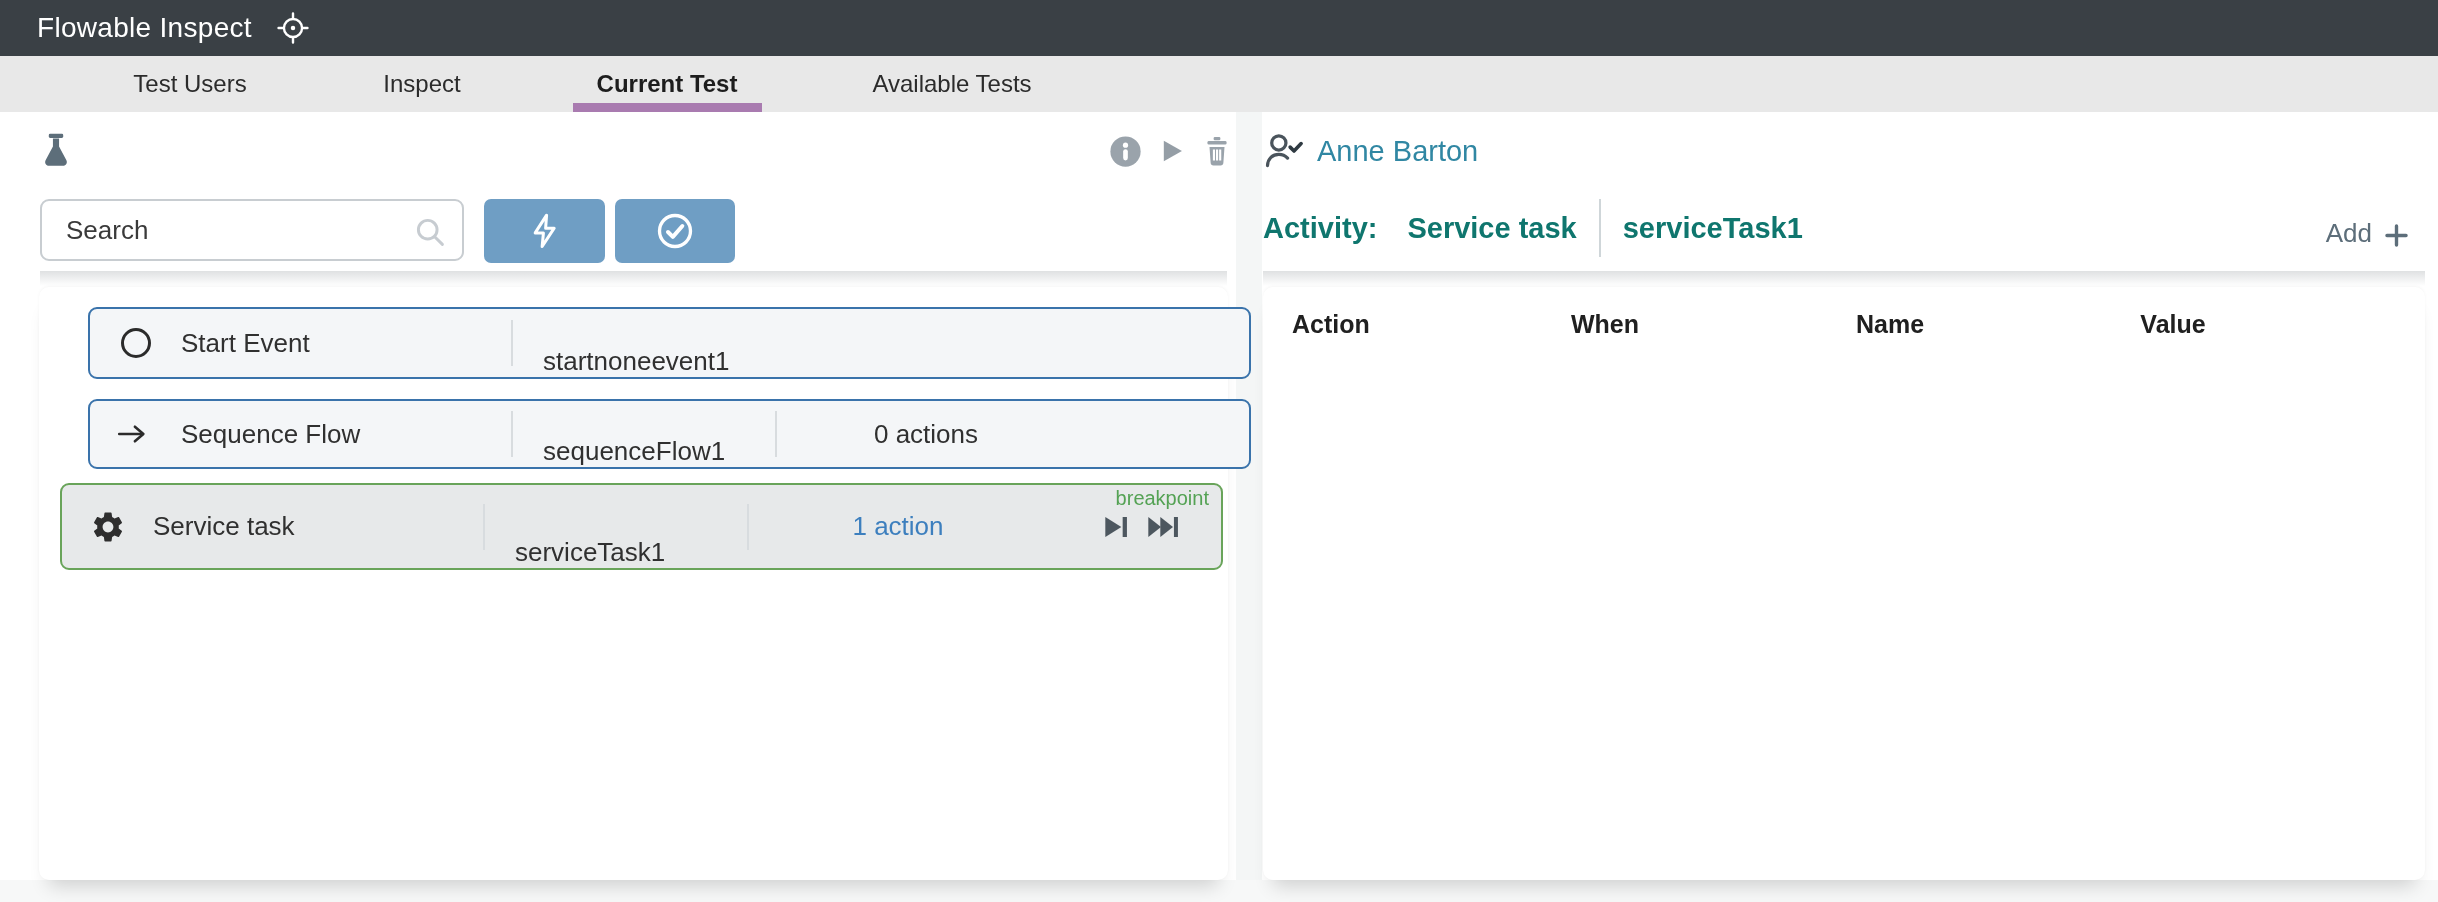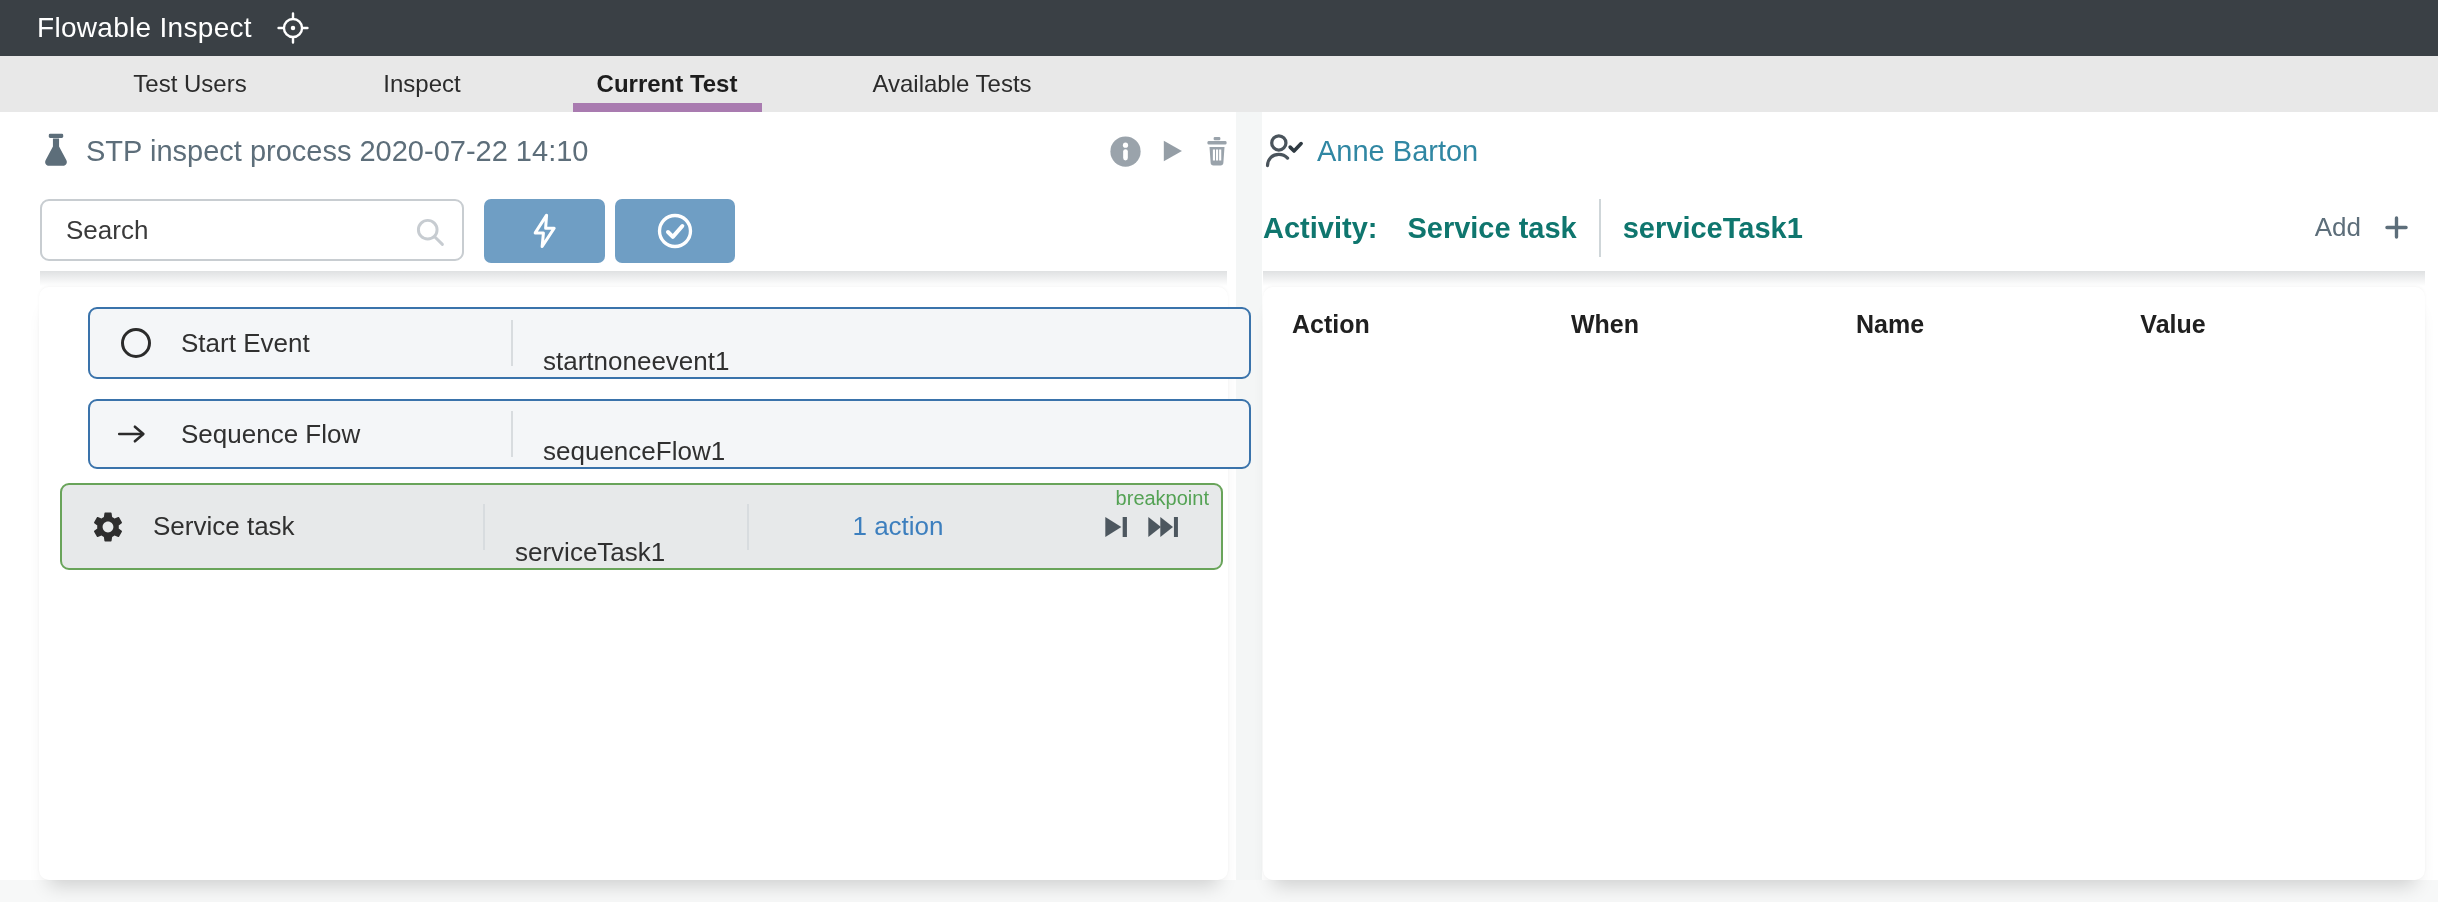--- a/index.html
+++ b/index.html
@@ -60,21 +60,21 @@
   .link{color:#3d7fbe;cursor:pointer;}
   .circle-glyph{display:block;width:30px;height:30px;border:3px solid #2b2b2b;border-radius:50%;}
   .badge-breakpoint{position:absolute;top:2px;right:12px;font-size:20px;color:#54a254;}
 
   
   .user-row{position:absolute;left:1263px;top:17px;height:44px;display:flex;align-items:center;gap:12px;cursor:pointer;}
   .user-name{font-size:29px;color:#3087a3;}
   .activity-row{position:absolute;left:1263px;top:85px;height:62px;display:flex;align-items:center;font-size:29px;color:#0f766e;font-weight:bold;}
   .activity-label{margin-right:30px;}
   .activity-divider{width:2px;height:58px;background:#cfd6d9;margin:0 22px;}
-  .add-button{position:absolute;right:28px;top:93px;height:44px;display:flex;align-items:center;gap:22px;background:none;border:none;cursor:pointer;padding:0;}
+  .add-button{position:absolute;right:28px;top:93px;height:44px;display:flex;align-items:flex-end;gap:11px;background:none;border:none;cursor:pointer;padding:0;}
   .add-label{font-size:26px;color:#5d6e7a;}
 
   
   .thead{position:absolute;left:0;top:0;width:100%;height:75px;}
   .th{position:absolute;top:0;height:75px;line-height:75px;font-size:25px;font-weight:700;color:#202020;white-space:nowrap;}
   .th-action{left:29px;}
   .th-when{left:342px;transform:translateX(-50%);}
   .th-name{left:627px;transform:translateX(-50%);}
   .th-value{left:910px;transform:translateX(-50%);}
   .trow{position:absolute;left:0;top:75px;width:100%;height:81px;background:#f8f8f9;border-top:2px solid #e2e2e2;border-bottom:1px solid #ededed;}
@@ -110,21 +110,20 @@
     <div class="gap-strip"></div>
     <div class="bottom-strip"></div>
     <div class="scroll-shadow shadow-left"></div>
     <div class="scroll-shadow shadow-right"></div>
 
     <div class="process-title-row">
       <svg width="32" height="40" viewBox="0 0 24 28">
         <rect x="6.6" y="1" width="10.8" height="3.2" rx="1" fill="#5d6e7a"></rect>
         <path d="M9.7 4.6 h4.6 v6 l5.5 10.3 c1 1.9 -0.35 4.2 -2.5 4.2 H6.7 c-2.15 0 -3.5 -2.3 -2.5 -4.2 L9.7 10.6 z" fill="#5d6e7a"></path>
       </svg>
-      <span class="process-title">STP inspect process 2020-07-22 14:10</span>
     </div>
 
     <div class="header-icon-buttons">
       <button class="icon-btn" title="">
         <svg width="33" height="33" viewBox="0 0 24 24">
           <circle cx="12" cy="12" r="11" fill="#9aa3ab"></circle>
           <circle cx="12" cy="7.4" r="1.9" fill="#ffffff"></circle>
           <rect x="10.3" y="10.3" width="3.4" height="8.2" rx="1.7" fill="#ffffff"></rect>
         </svg>
       </button>
@@ -184,20 +183,24 @@
           <svg width="38" height="28" viewBox="0 0 34 24">
             <path d="M2 12 H22" stroke="#2b2b2b" stroke-width="2.3" stroke-linecap="round" fill="none"></path>
             <path d="M16 5.5 L23.6 12 L16 18.5" stroke="#2b2b2b" stroke-width="2.3" stroke-linecap="round" stroke-linejoin="round" fill="none"></path>
           </svg>
         </div>
         <div class="cell">Sequence Flow</div>
         <div class="cell c-value">
           <span class="vdiv"></span>
           <span>sequenceFlow1</span>
         </div>
+        <div class="cell c-actions">
+          <span class="vdiv"></span>
+          <span>0 actions</span>
+        </div>
         <div class="cell c-extra"></div>
       </div>
 
       <div class="prow prow-green row-2">
         <span class="badge-breakpoint">breakpoint</span>
         <div class="cell c-icon">
           <svg width="36" height="36" viewBox="0 0 24 24">
             <path fill="#2e2e2e" d="M19.14,12.94c0.04-0.3,0.06-0.61,0.06-0.94c0-0.32-0.02-0.64-0.07-0.94l2.03-1.58c0.18-0.14,0.23-0.41,0.12-0.61 l-1.92-3.32c-0.12-0.22-0.37-0.29-0.59-0.22l-2.39,0.96c-0.5-0.38-1.03-0.7-1.62-0.94L14.4,2.81c-0.04-0.24-0.24-0.41-0.48-0.41 h-3.84c-0.24,0-0.43,0.17-0.47,0.41L9.25,5.35C8.66,5.59,8.12,5.92,7.63,6.29L5.24,5.33c-0.22-0.08-0.47,0-0.59,0.22L2.74,8.87 C2.62,9.08,2.66,9.34,2.86,9.48l2.03,1.58C4.84,11.36,4.8,11.69,4.8,12s0.02,0.64,0.07,0.94l-2.03,1.58 c-0.18,0.14-0.23,0.41-0.12,0.61l1.92,3.32c0.12,0.22,0.37,0.29,0.59,0.22l2.39-0.96c0.5,0.38,1.03,0.7,1.62,0.94l0.36,2.54 c0.05,0.24,0.24,0.41,0.48,0.41h3.84c0.24,0,0.44-0.17,0.47-0.41l0.36-2.54c0.59-0.24,1.13-0.56,1.62-0.94l2.39,0.96 c0.22,0.08,0.47,0,0.59-0.22l1.92-3.32c0.12-0.22,0.07-0.47-0.12-0.61L19.14,12.94z M12,15.6c-1.98,0-3.6-1.62-3.6-3.6 s1.62-3.6,3.6-3.6s3.6,1.62,3.6,3.6S13.98,15.6,12,15.6z"></path>
           </svg>
         </div>

